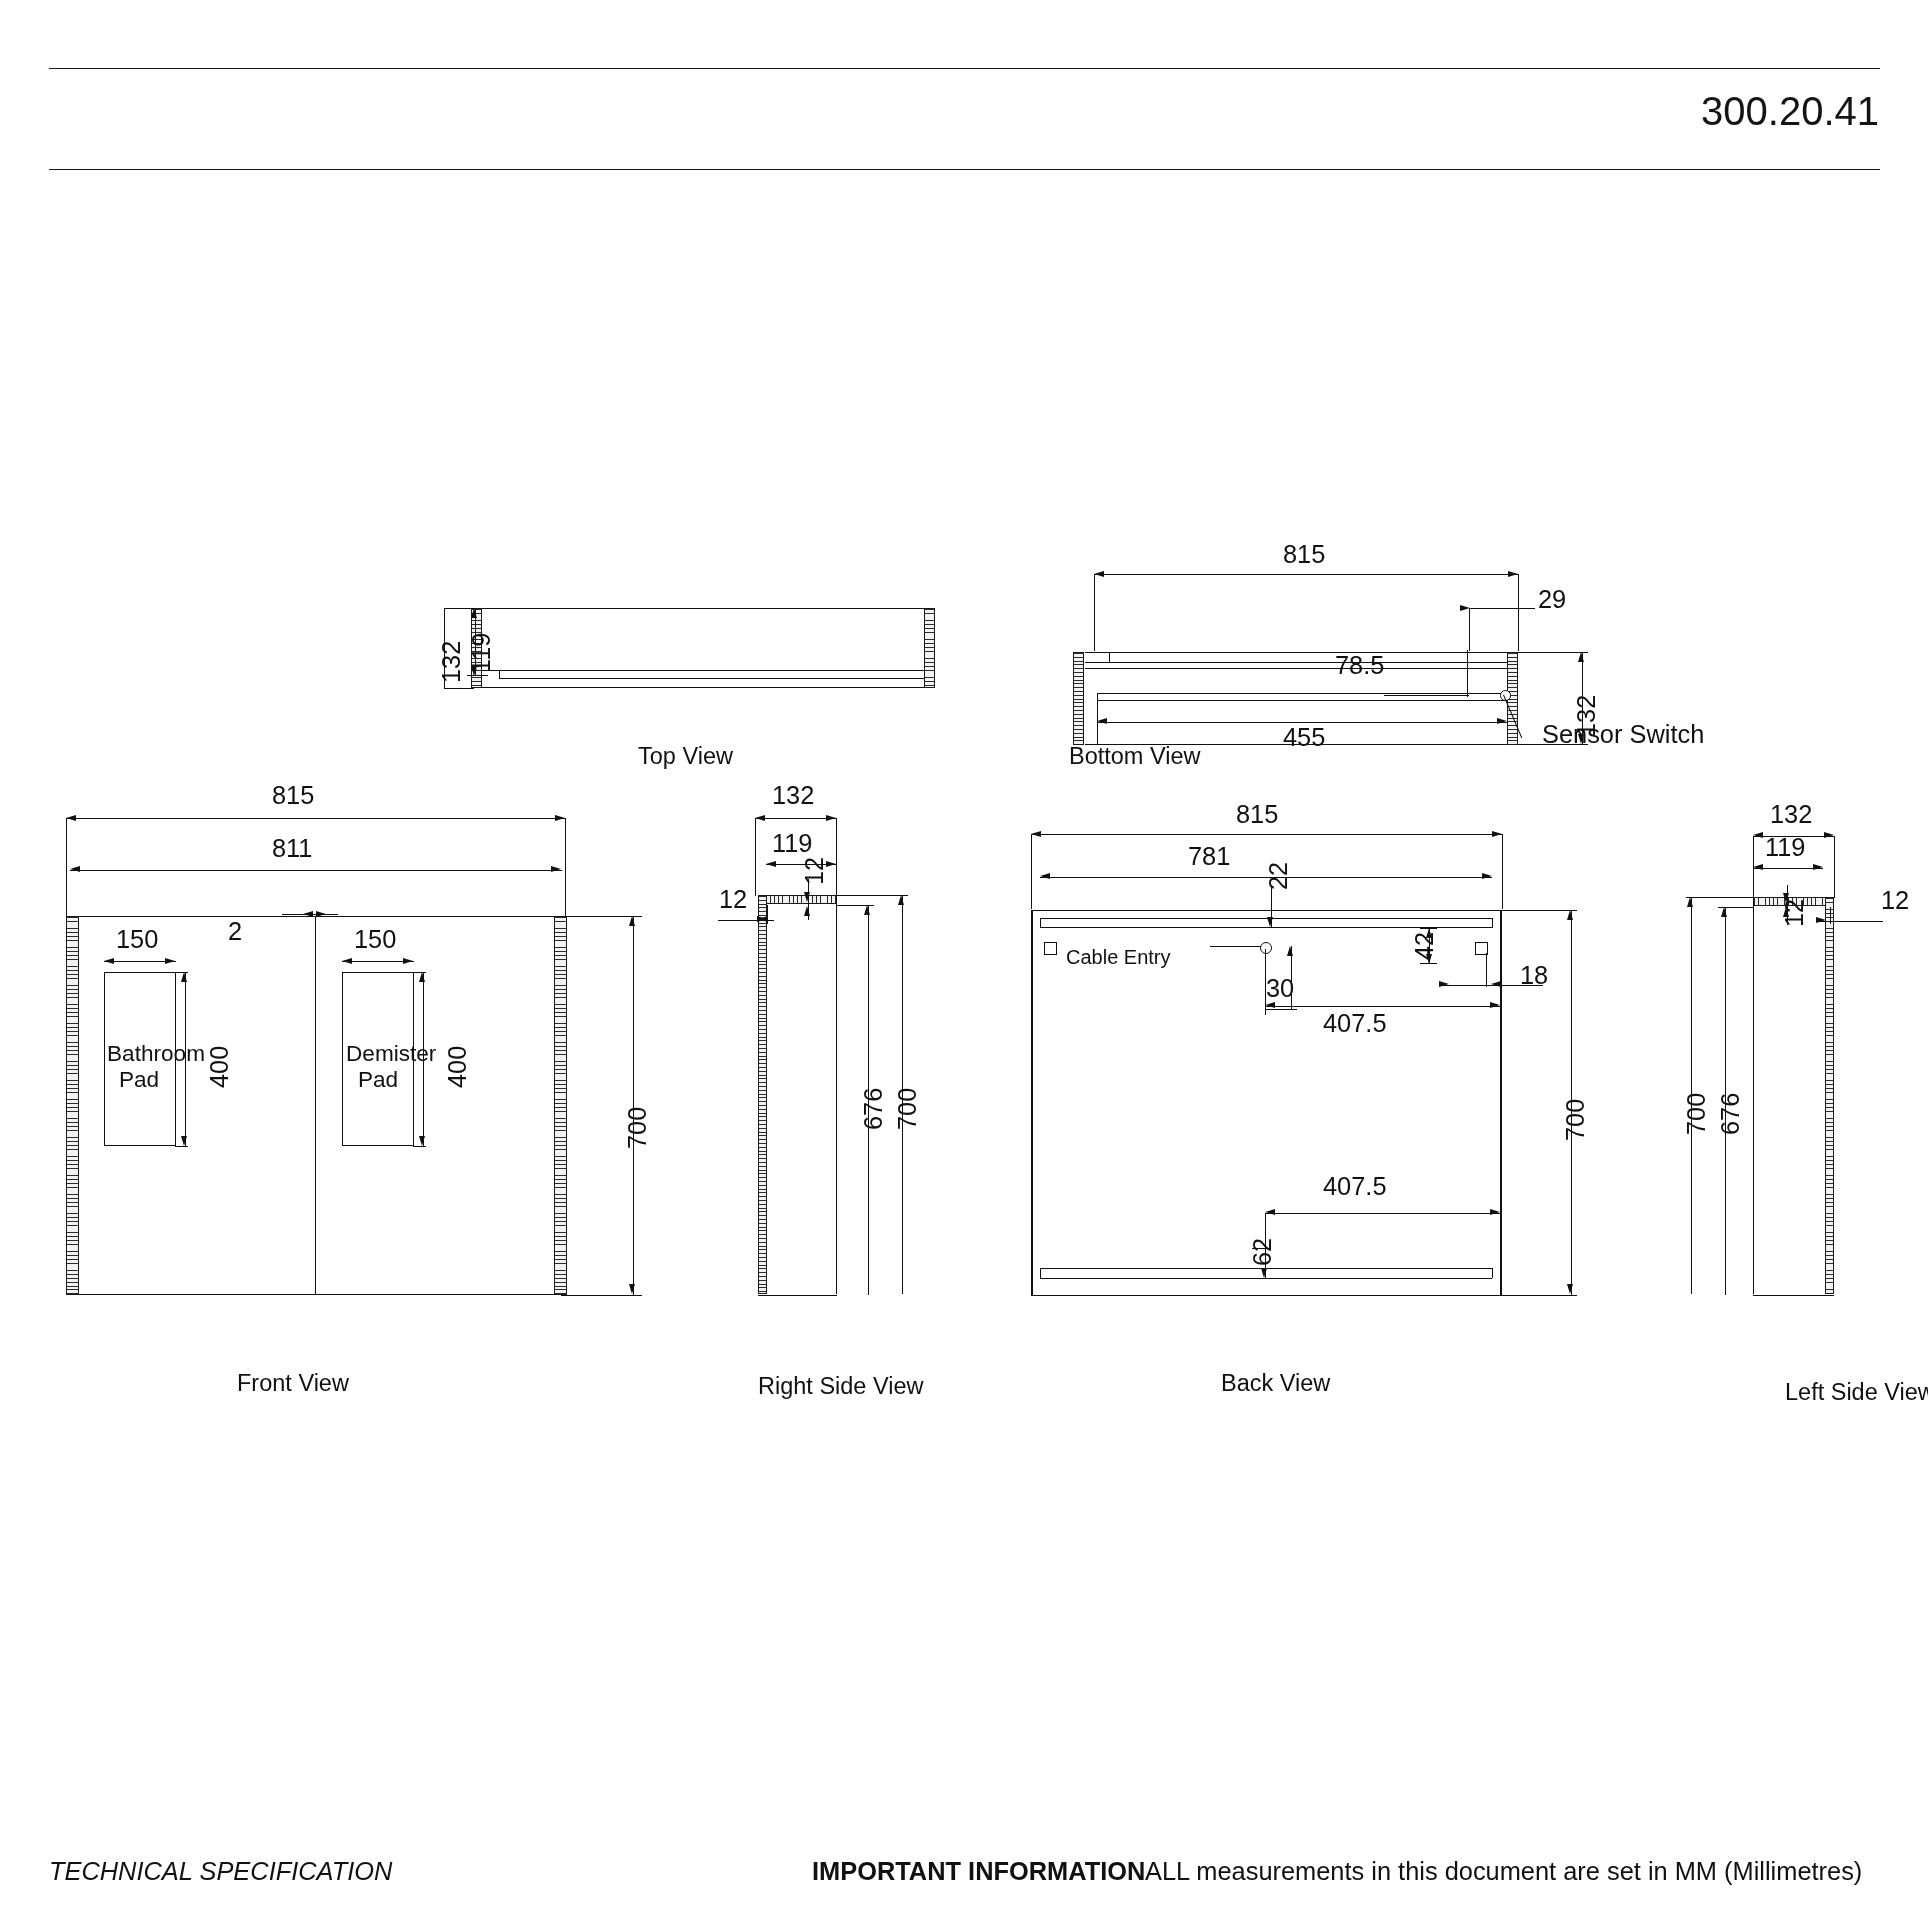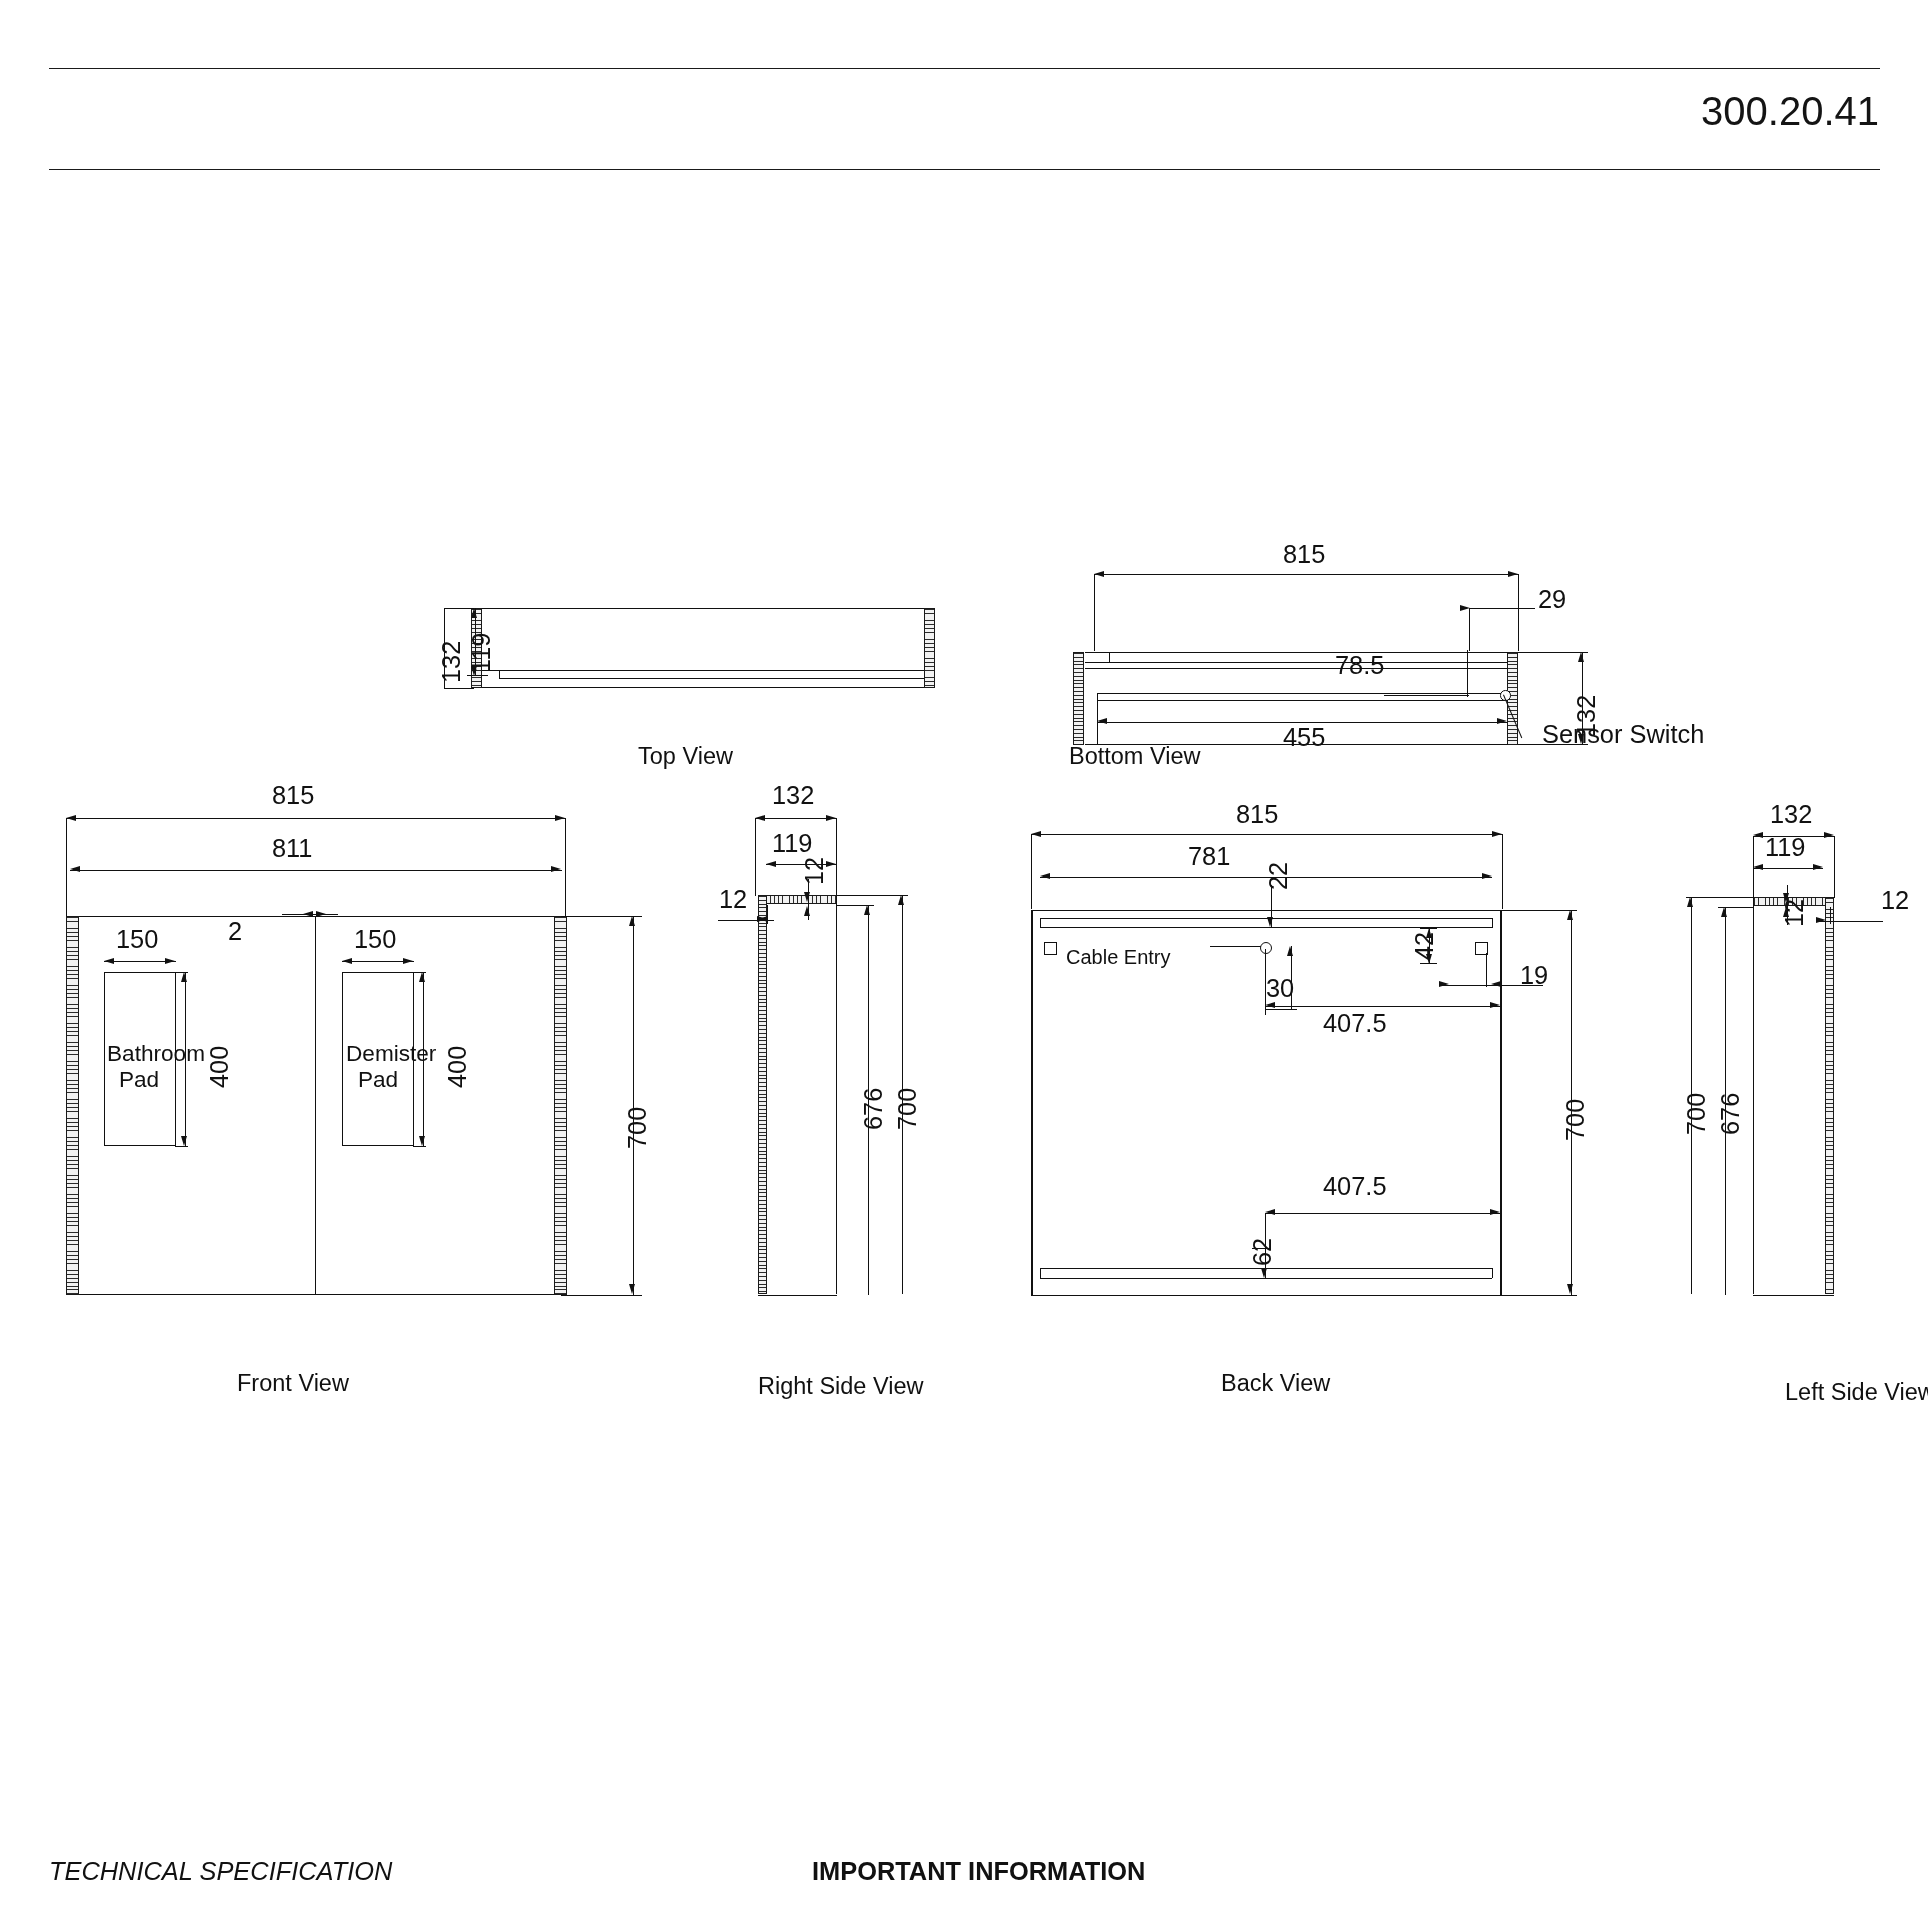--- a/index.html
+++ b/index.html
@@ -321,21 +321,21 @@
     <div class="arrU" style="left:1426px;top:928px;"></div>
     <div class="arrD" style="left:1426px;top:954px;"></div>
     <div class="ln hl" style="left:1420px;top:928px;width:17px;"></div>
     <div class="ln hl" style="left:1420px;top:963px;width:17px;"></div>
     <div class="dim rot" style="left:1412px;top:960px;">42</div>
 
     <div class="ln hl" style="left:1439px;top:985px;width:104px;"></div>
     <div class="arrR" style="left:1439px;top:981px;"></div>
     <div class="arrL" style="left:1491px;top:981px;"></div>
     <div class="ln vl" style="left:1486px;top:953px;height:34px;"></div>
-    <div class="dim" style="left:1520px;top:963px;">19</div>
+    <div class="dim" style="left:1520px;top:963px;">18</div>
 
     <div class="ln hl" style="left:1265px;top:1006px;width:235px;"></div>
     <div class="arrL" style="left:1265px;top:1002px;"></div>
     <div class="arrR" style="left:1490px;top:1002px;"></div>
     <div class="dim" style="left:1323px;top:1011px;">407.5</div>
 
     <div class="ln hl" style="left:1265px;top:1213px;width:235px;"></div>
     <div class="arrL" style="left:1265px;top:1209px;"></div>
     <div class="arrR" style="left:1490px;top:1209px;"></div>
     <div class="dim" style="left:1323px;top:1174px;">407.5</div>
@@ -392,15 +392,16 @@
     <div class="ln hl" style="left:1686px;top:897px;width:68px;"></div>
     <div class="ln vl" style="left:1691px;top:897px;height:397px;"></div>
     <div class="arrU" style="left:1687px;top:897px;"></div>
     <div class="dim rot" style="left:1684px;top:1135px;">700</div>
 
     <div class="viewlbl" style="left:1785px;top:1379px;">Left Side View</div>
   </div>
 
   <div class="ftr" id="ftr-left">TECHNICAL SPECIFICATION</div>
   <div class="ftr" id="ftr-mid">IMPORTANT INFORMATION</div>
+  <div class="ftr" id="ftr-right">ALL measurements in this document are set in MM (Millimetres)</div>
 
 </div>
 
 
 </body></html>

